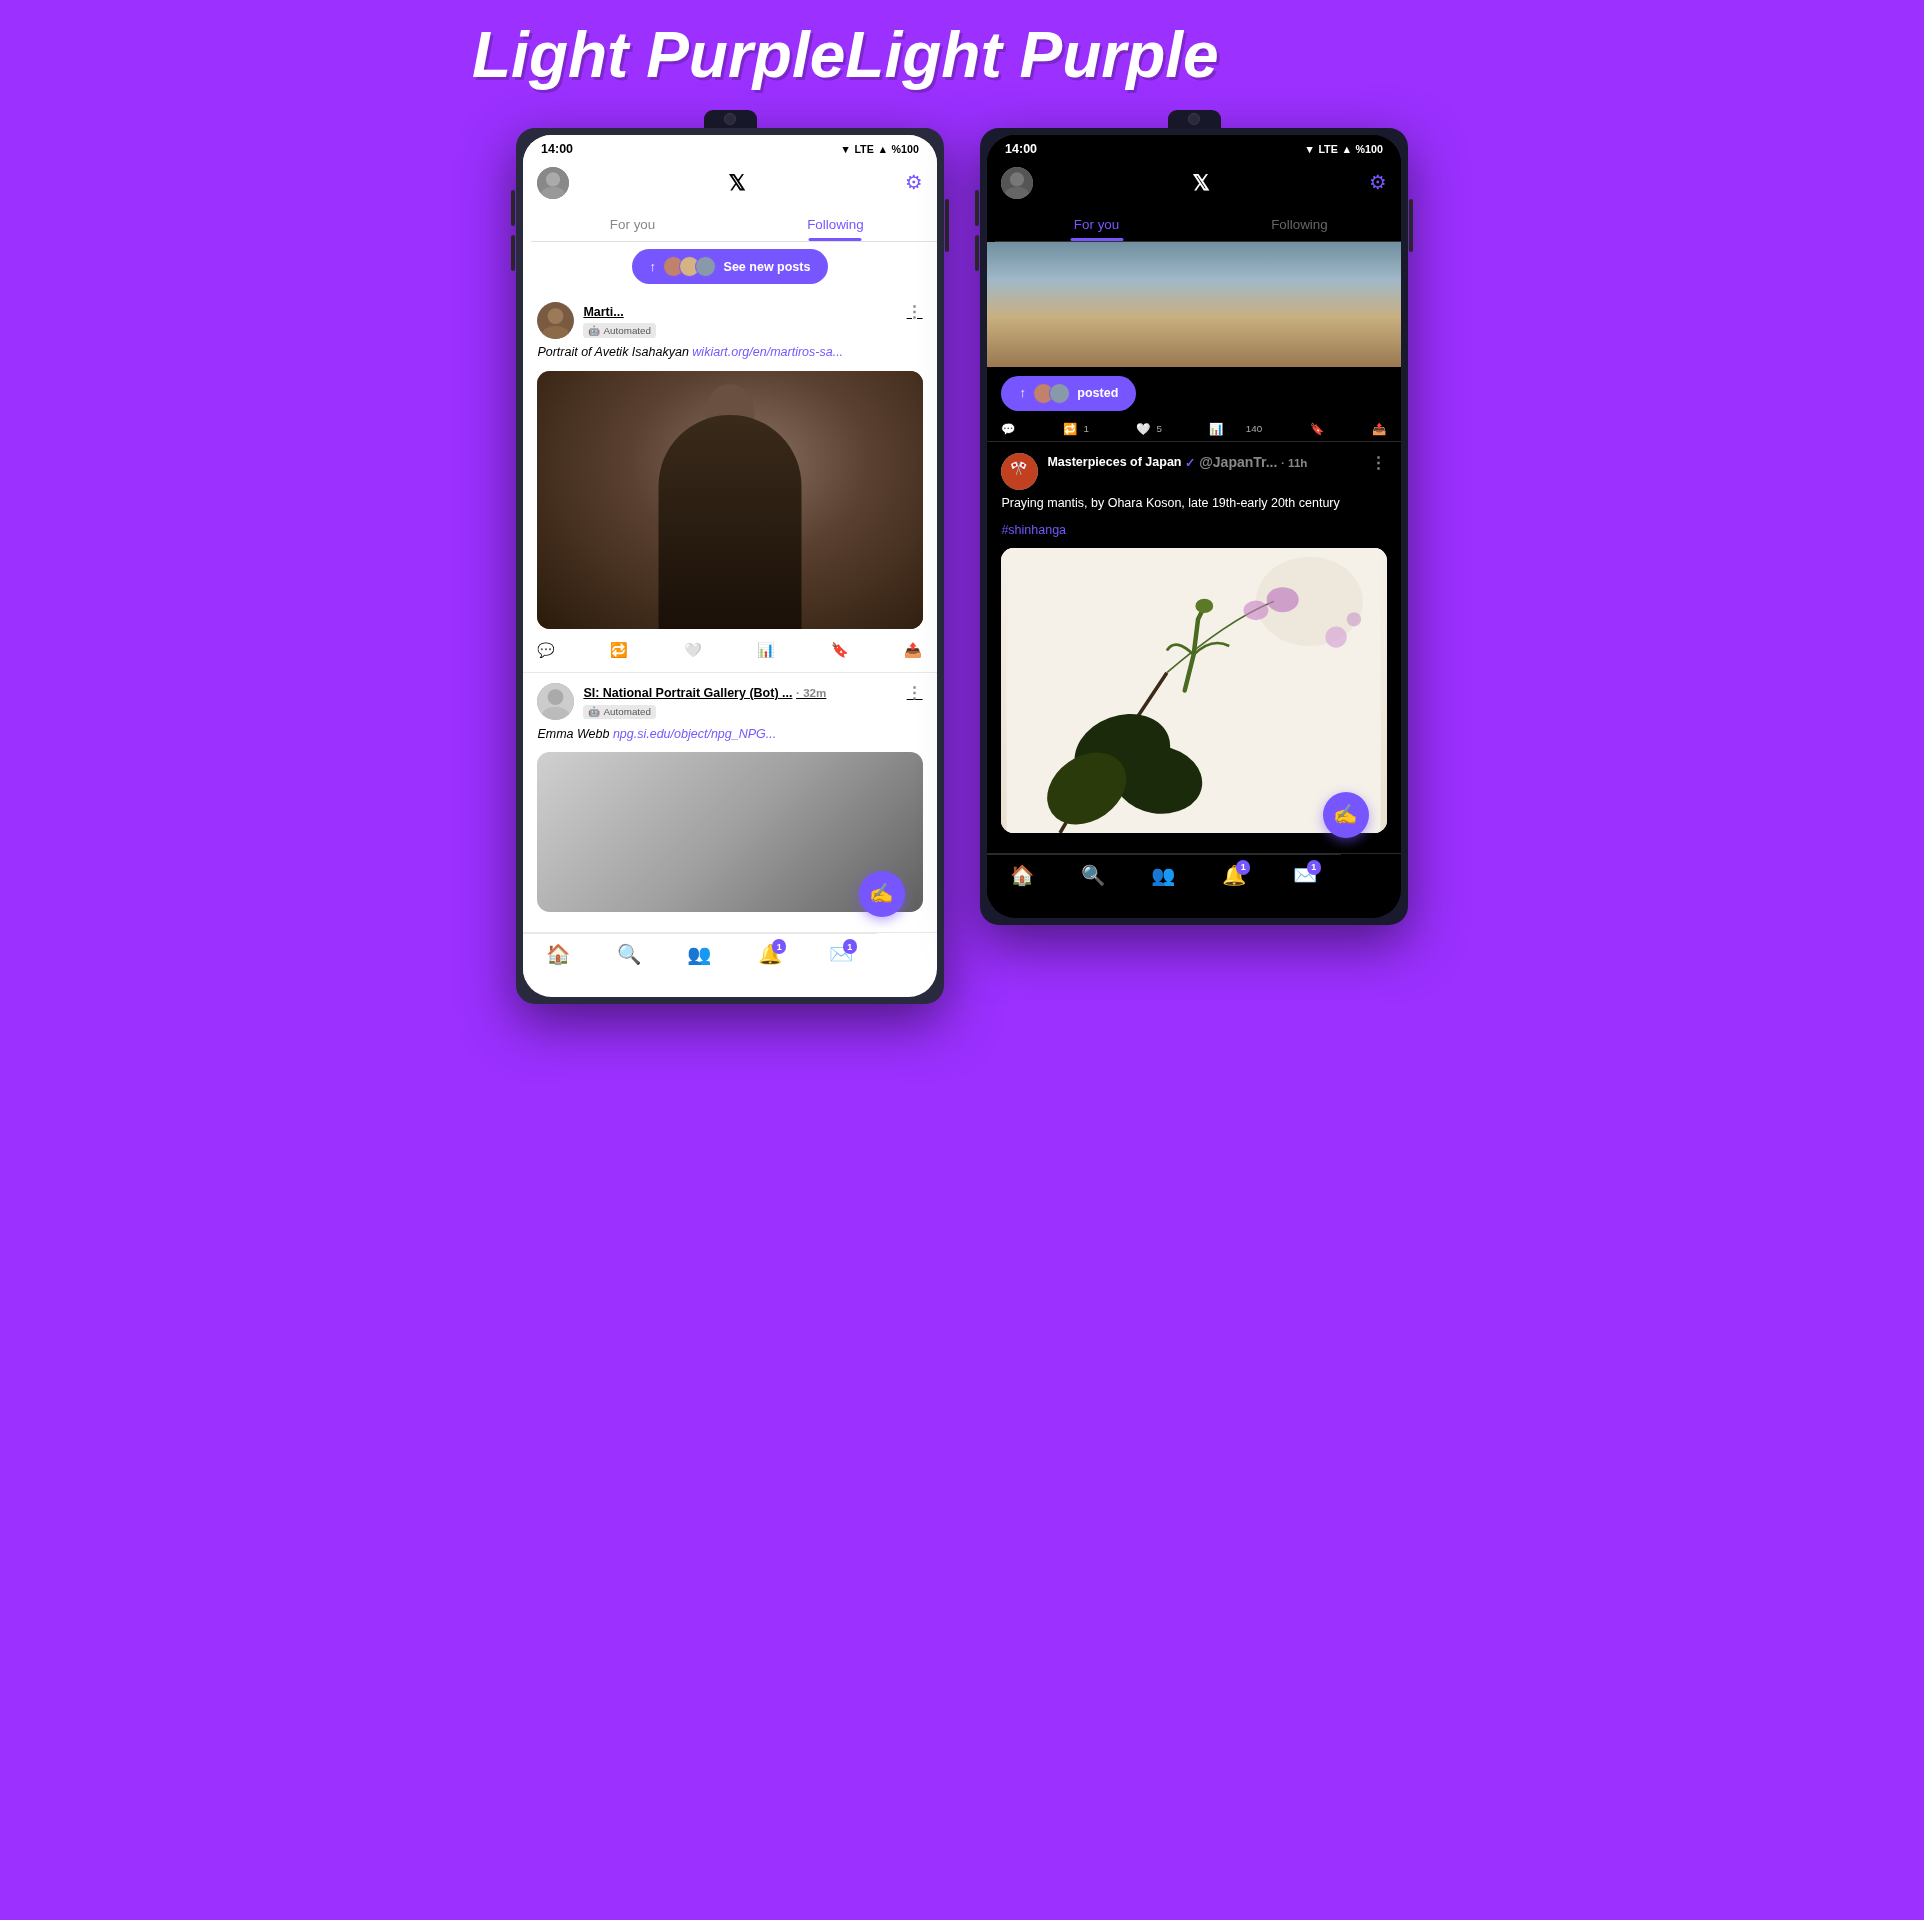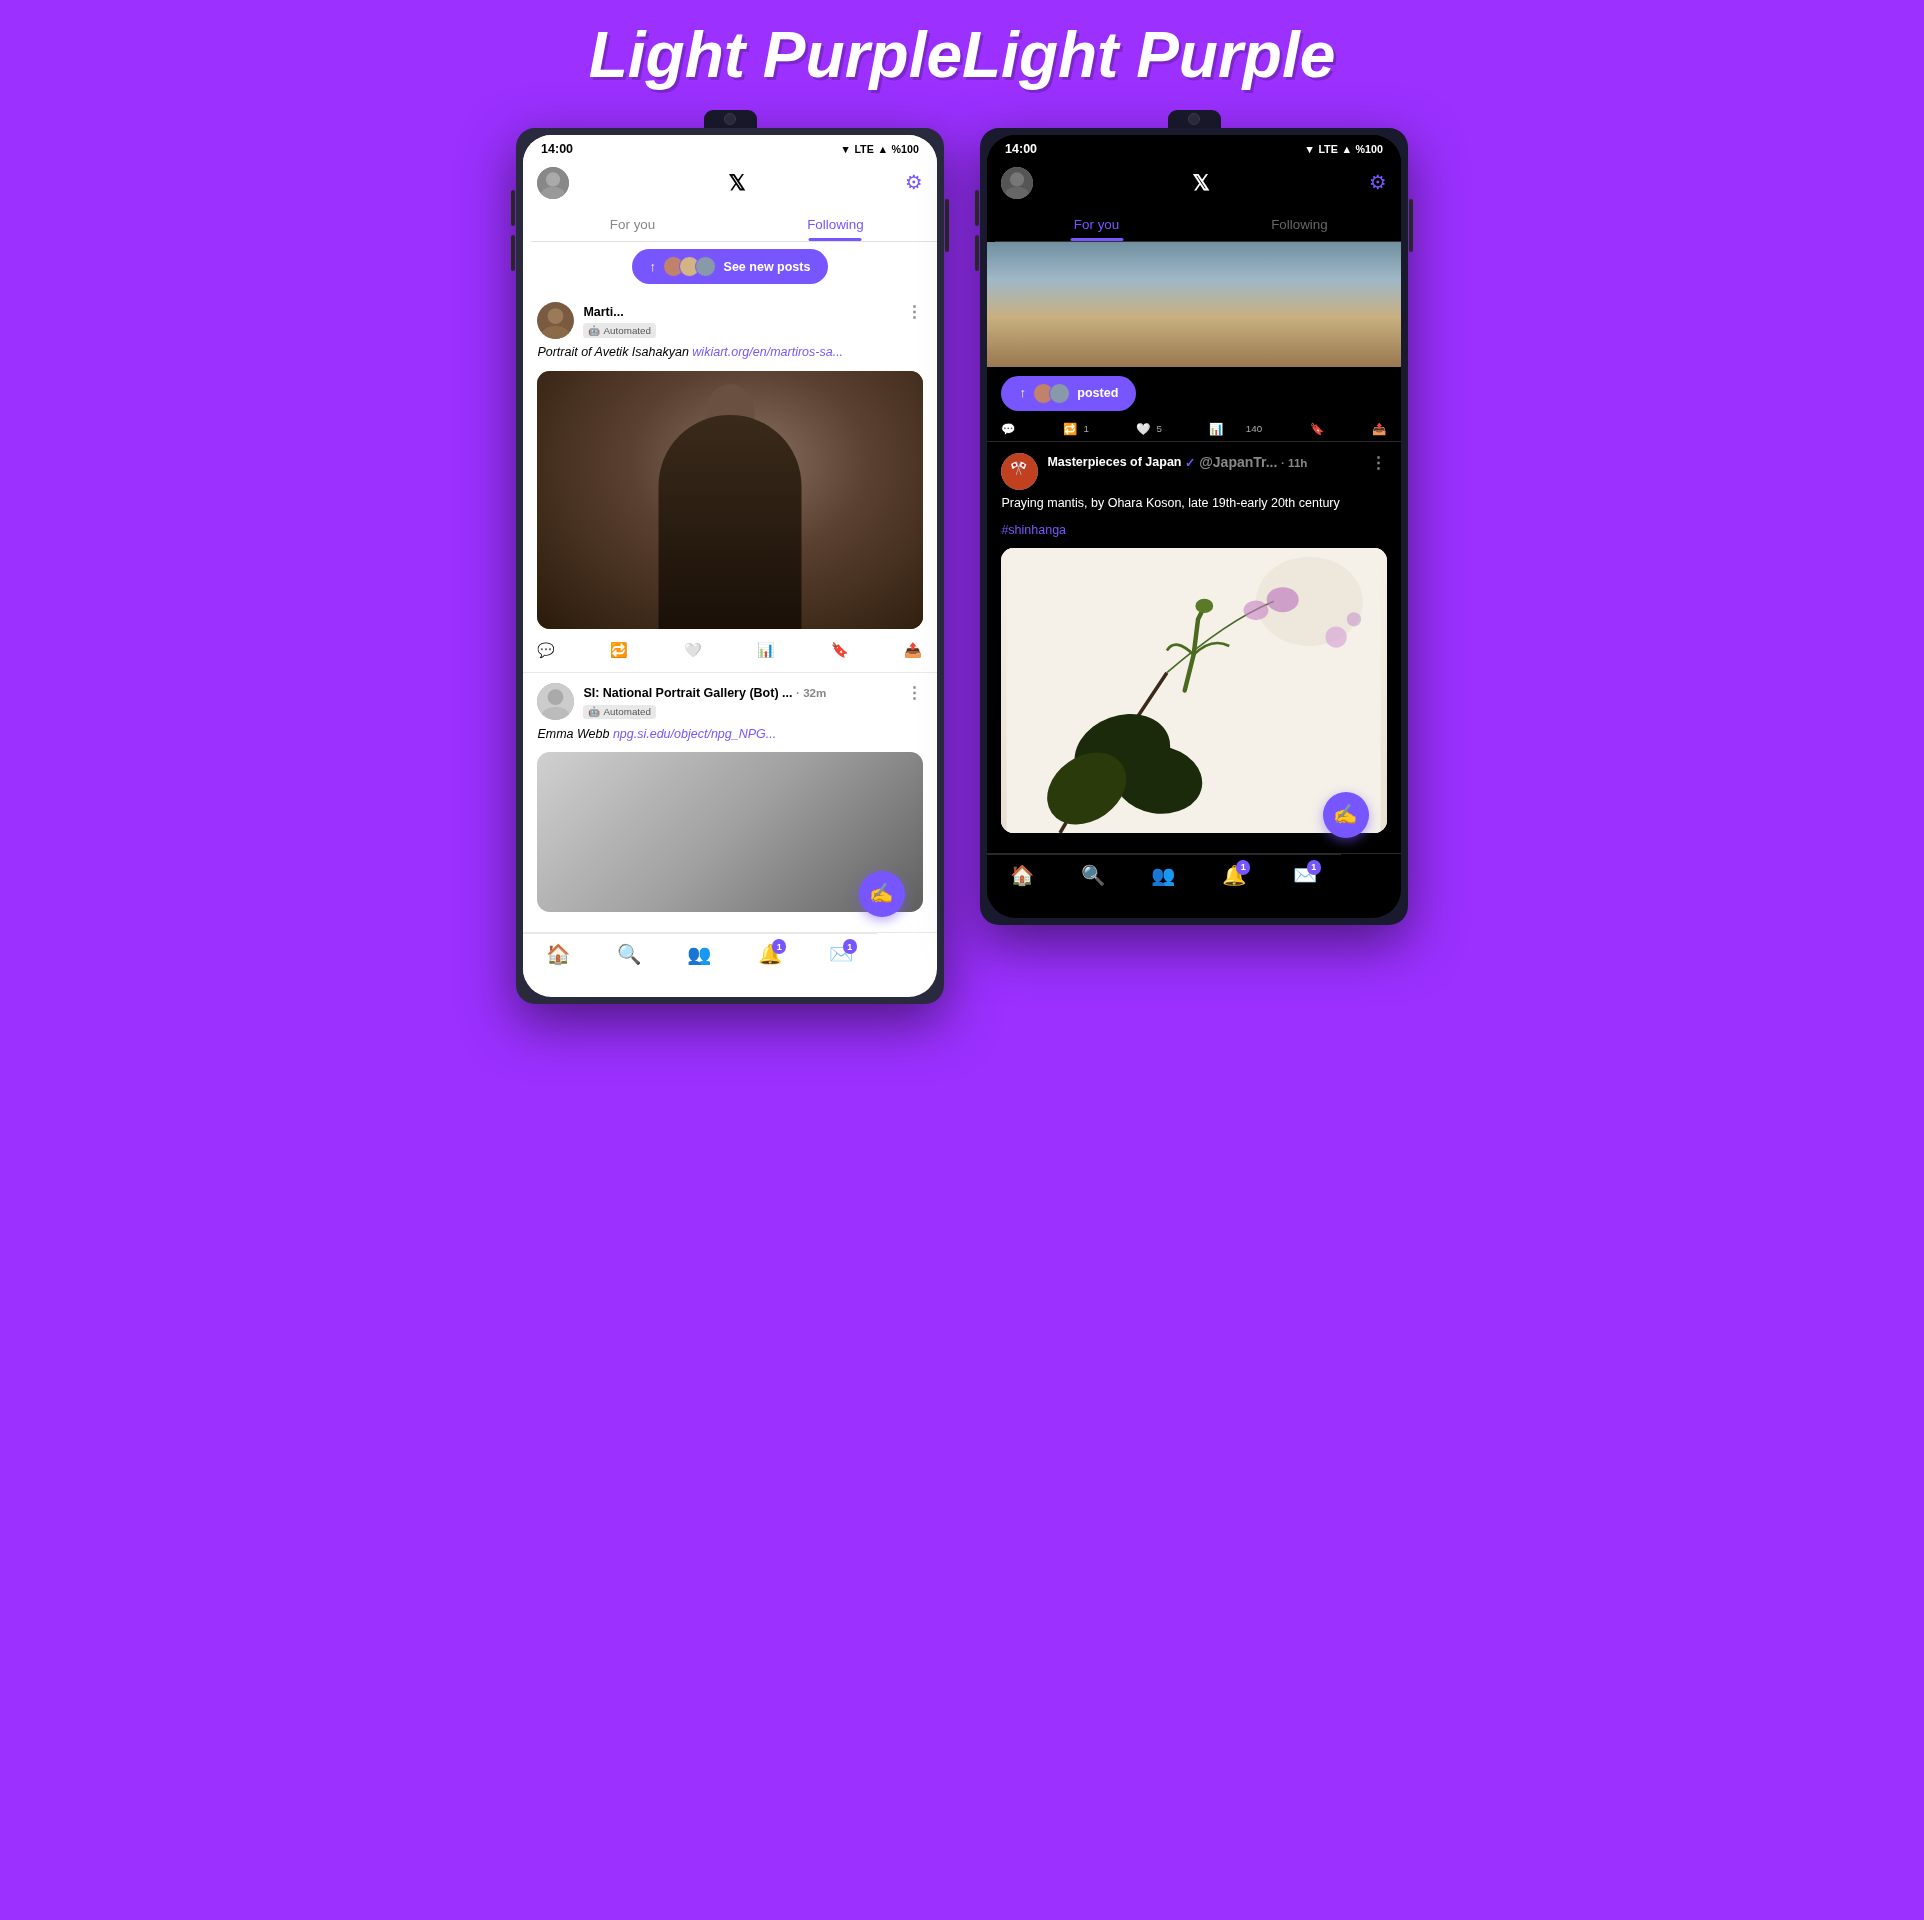--- a/index.html
+++ b/index.html
@@ -9,21 +9,21 @@
       min-height: 100vh;
       display: flex;
       flex-direction: column;
       align-items: center;
       padding: 18px;
     }
     .page-title {
       display: flex;
       width: 100%;
       max-width: 980px;
-      justify-content: center;
+      justify-content: flex-start;
       margin-bottom: 18px;
     }
     .title-text {
       font-size: 64px;
       font-weight: 900;
       font-style: italic;
       color: white;
       text-shadow: 2.7px 2.7px 0px rgba(0,0,0,0.2);
       font-family: Arial Black, Arial, sans-serif;
     }
@@ -196,20 +196,21 @@
     .tweet-avatar {
       width: 37px;
       height: 37px;
       border-radius: 50%;
       background: #aaa;
       flex-shrink: 0;
       overflow: hidden;
     }
     .tweet-meta {
       flex: 1;
+      text-decoration: underline;
     }
     .tweet-name {
       font-size: 12.5px;
       font-weight: 700;
       display: flex;
       align-items: center;
       gap: 3.6px;
     }
     .tweet-name.dark { color: white; }
     .tweet-name.light { color: #000; }

